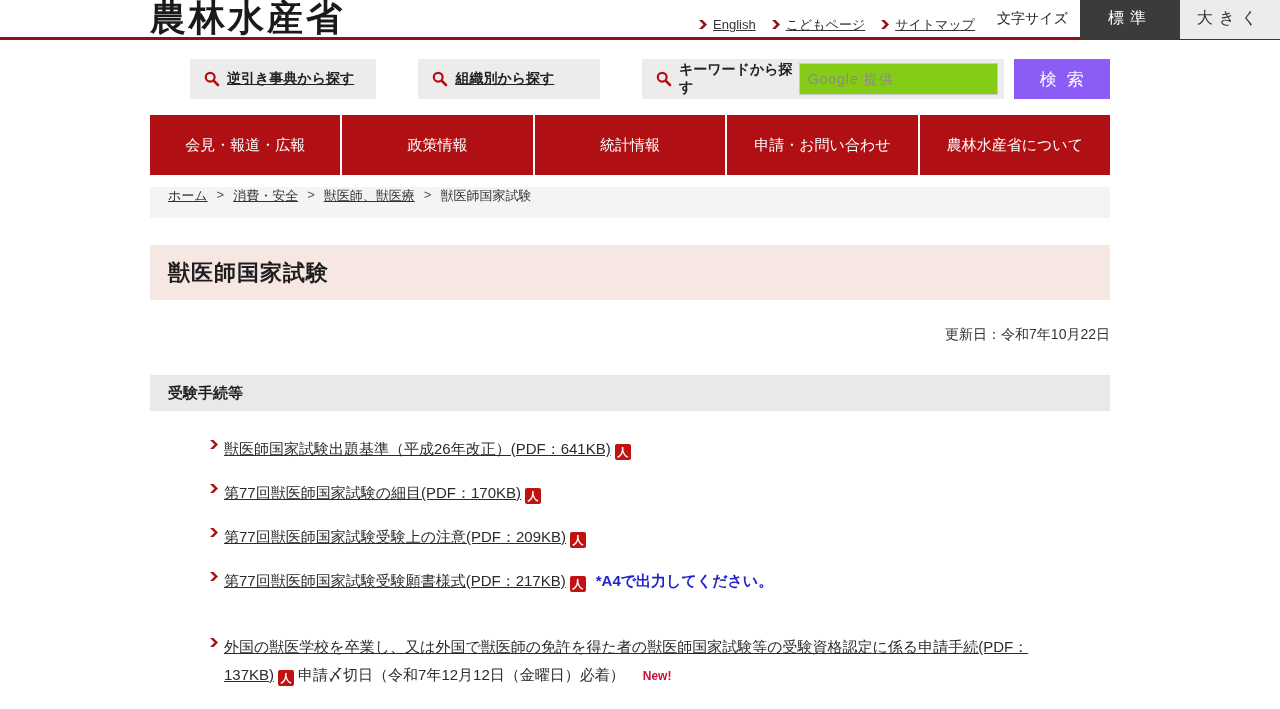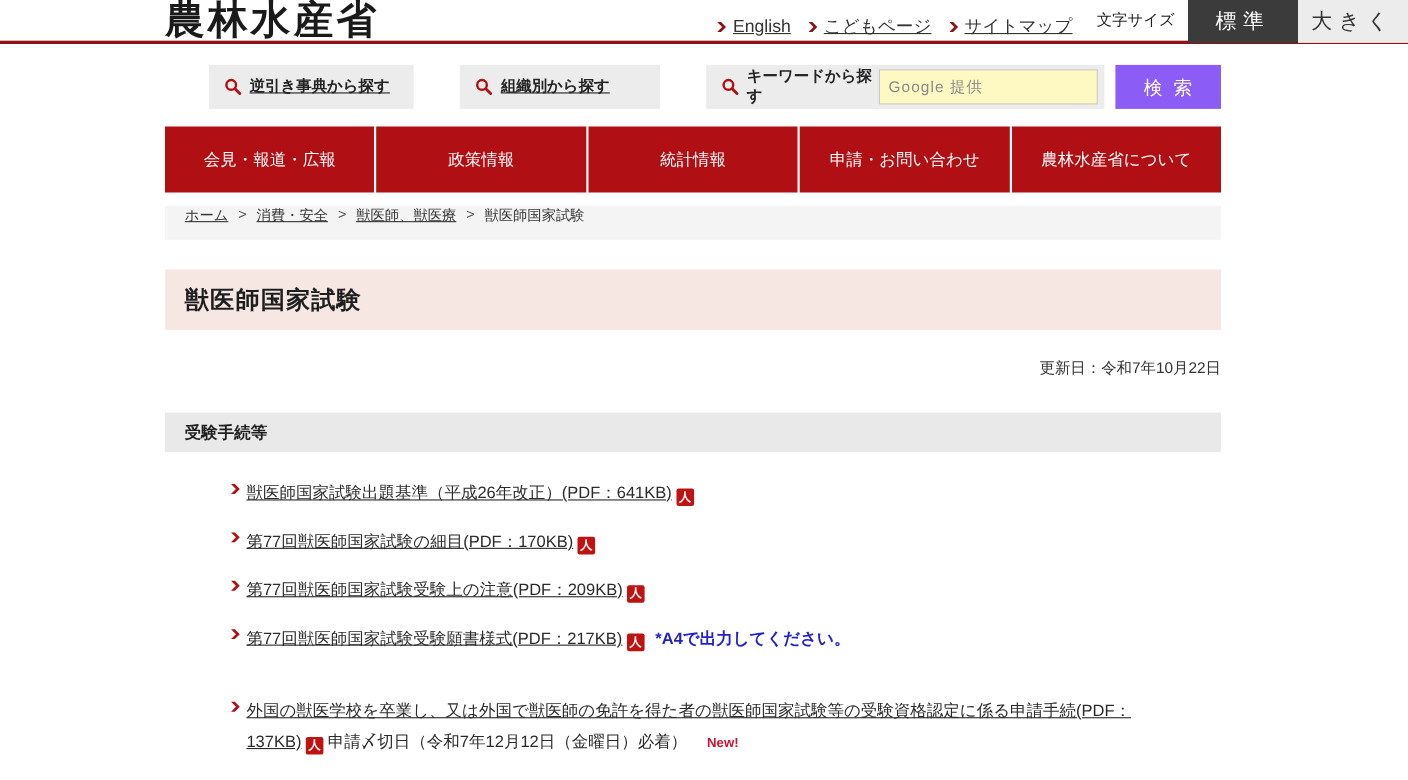--- a/index.html
+++ b/index.html
@@ -4,39 +4,39 @@
 <style>
   * { margin:0; padding:0; box-sizing:border-box; }
   html,body { width:1280px; height:709px; background:#ffffff; overflow:hidden;
     font-family:"Liberation Sans","DejaVu Sans",sans-serif; color:#222; }
 
   
   .header { height:40px; display:flex; align-items:center; border-bottom:3px solid #8e1216; }
   .header-inner { width:1130px; margin-left:150px; display:flex; align-items:center; height:40px; }
   .logo { font-size:36px; font-weight:bold; color:#1a1a1a; letter-spacing:3px; }
   .header-menu { margin-left:auto; display:flex; align-items:center; height:40px; }
-  .header-link { display:flex; align-items:center; margin-right:16px; font-size:16px;margin-top:12px; }
+  .header-link { display:flex; align-items:center; margin-right:16px; font-size:13px;margin-top:12px; }
   .header-link a { color:#333; text-decoration:underline; }
   .fontsize-label { font-size:14px; color:#222; margin:0 12px 0 6px; }
   .fs-btn { width:100px; height:40px; display:flex; align-items:center; justify-content:center;
-    font-size:19px; letter-spacing:6px; cursor:pointer;text-align:center; }
+    font-size:16px; letter-spacing:6px; cursor:pointer;text-align:center; }
   .fs-btn.active { background:#3b3b3b; color:#fff; }
   .fs-btn.inactive { background:#ececec; color:#333; }
 
   .arrow-ic { display:inline-block; margin-right:5px; flex:0 0 auto; }
 
   
   .search-row { width:960px; margin:19px 0 0 150px; display:flex; align-items:stretch; height:40px; }
   .search-box { background:#ececec; display:flex; align-items:center; padding:0 14px; margin-right:2px;margin-left:40px; }
   .search-box a { font-size:14px; font-weight:bold; color:#222; text-decoration:underline; }
   .search-box .kw-label { font-size:14px; font-weight:bold; color:#222; }
   .mag { margin-right:7px; flex:0 0 auto; }
   .box-1 { width:193px; } .box-2 { width:188px; }
   .box-3 { flex:1 1 auto; padding-right:6px; }
-  .kw-input { flex:1 1 auto; height:32px; margin-left:6px; border:1px solid #c9c9c9; background:#fef9c3;
+  .kw-input { flex:1 1 auto; height:32px; margin-left:6px; border:1px solid #c9c9c9; background:#84cc16;
     padding:0 8px; font-size:14px; color:#333; outline:none; }
   .kw-input::placeholder { color:#8a8a8a; letter-spacing:1px; }
   .search-btn { width:100px; margin-left:8px; background:#8b5cf6; color:#fff; border:none;
     font-size:17px; letter-spacing:10px; padding-left:10px; cursor:pointer; }
 
   
   .gnav { width:960px; margin:16px 0 0 150px; display:flex; height:60px; }
   .gnav-item { flex:1 1 0; background:#b00f14; color:#fff; display:flex; align-items:center;
     justify-content:center; font-size:15px; margin-right:2px; cursor:pointer; }
   .gnav-item:last-child { margin-right:0; }

